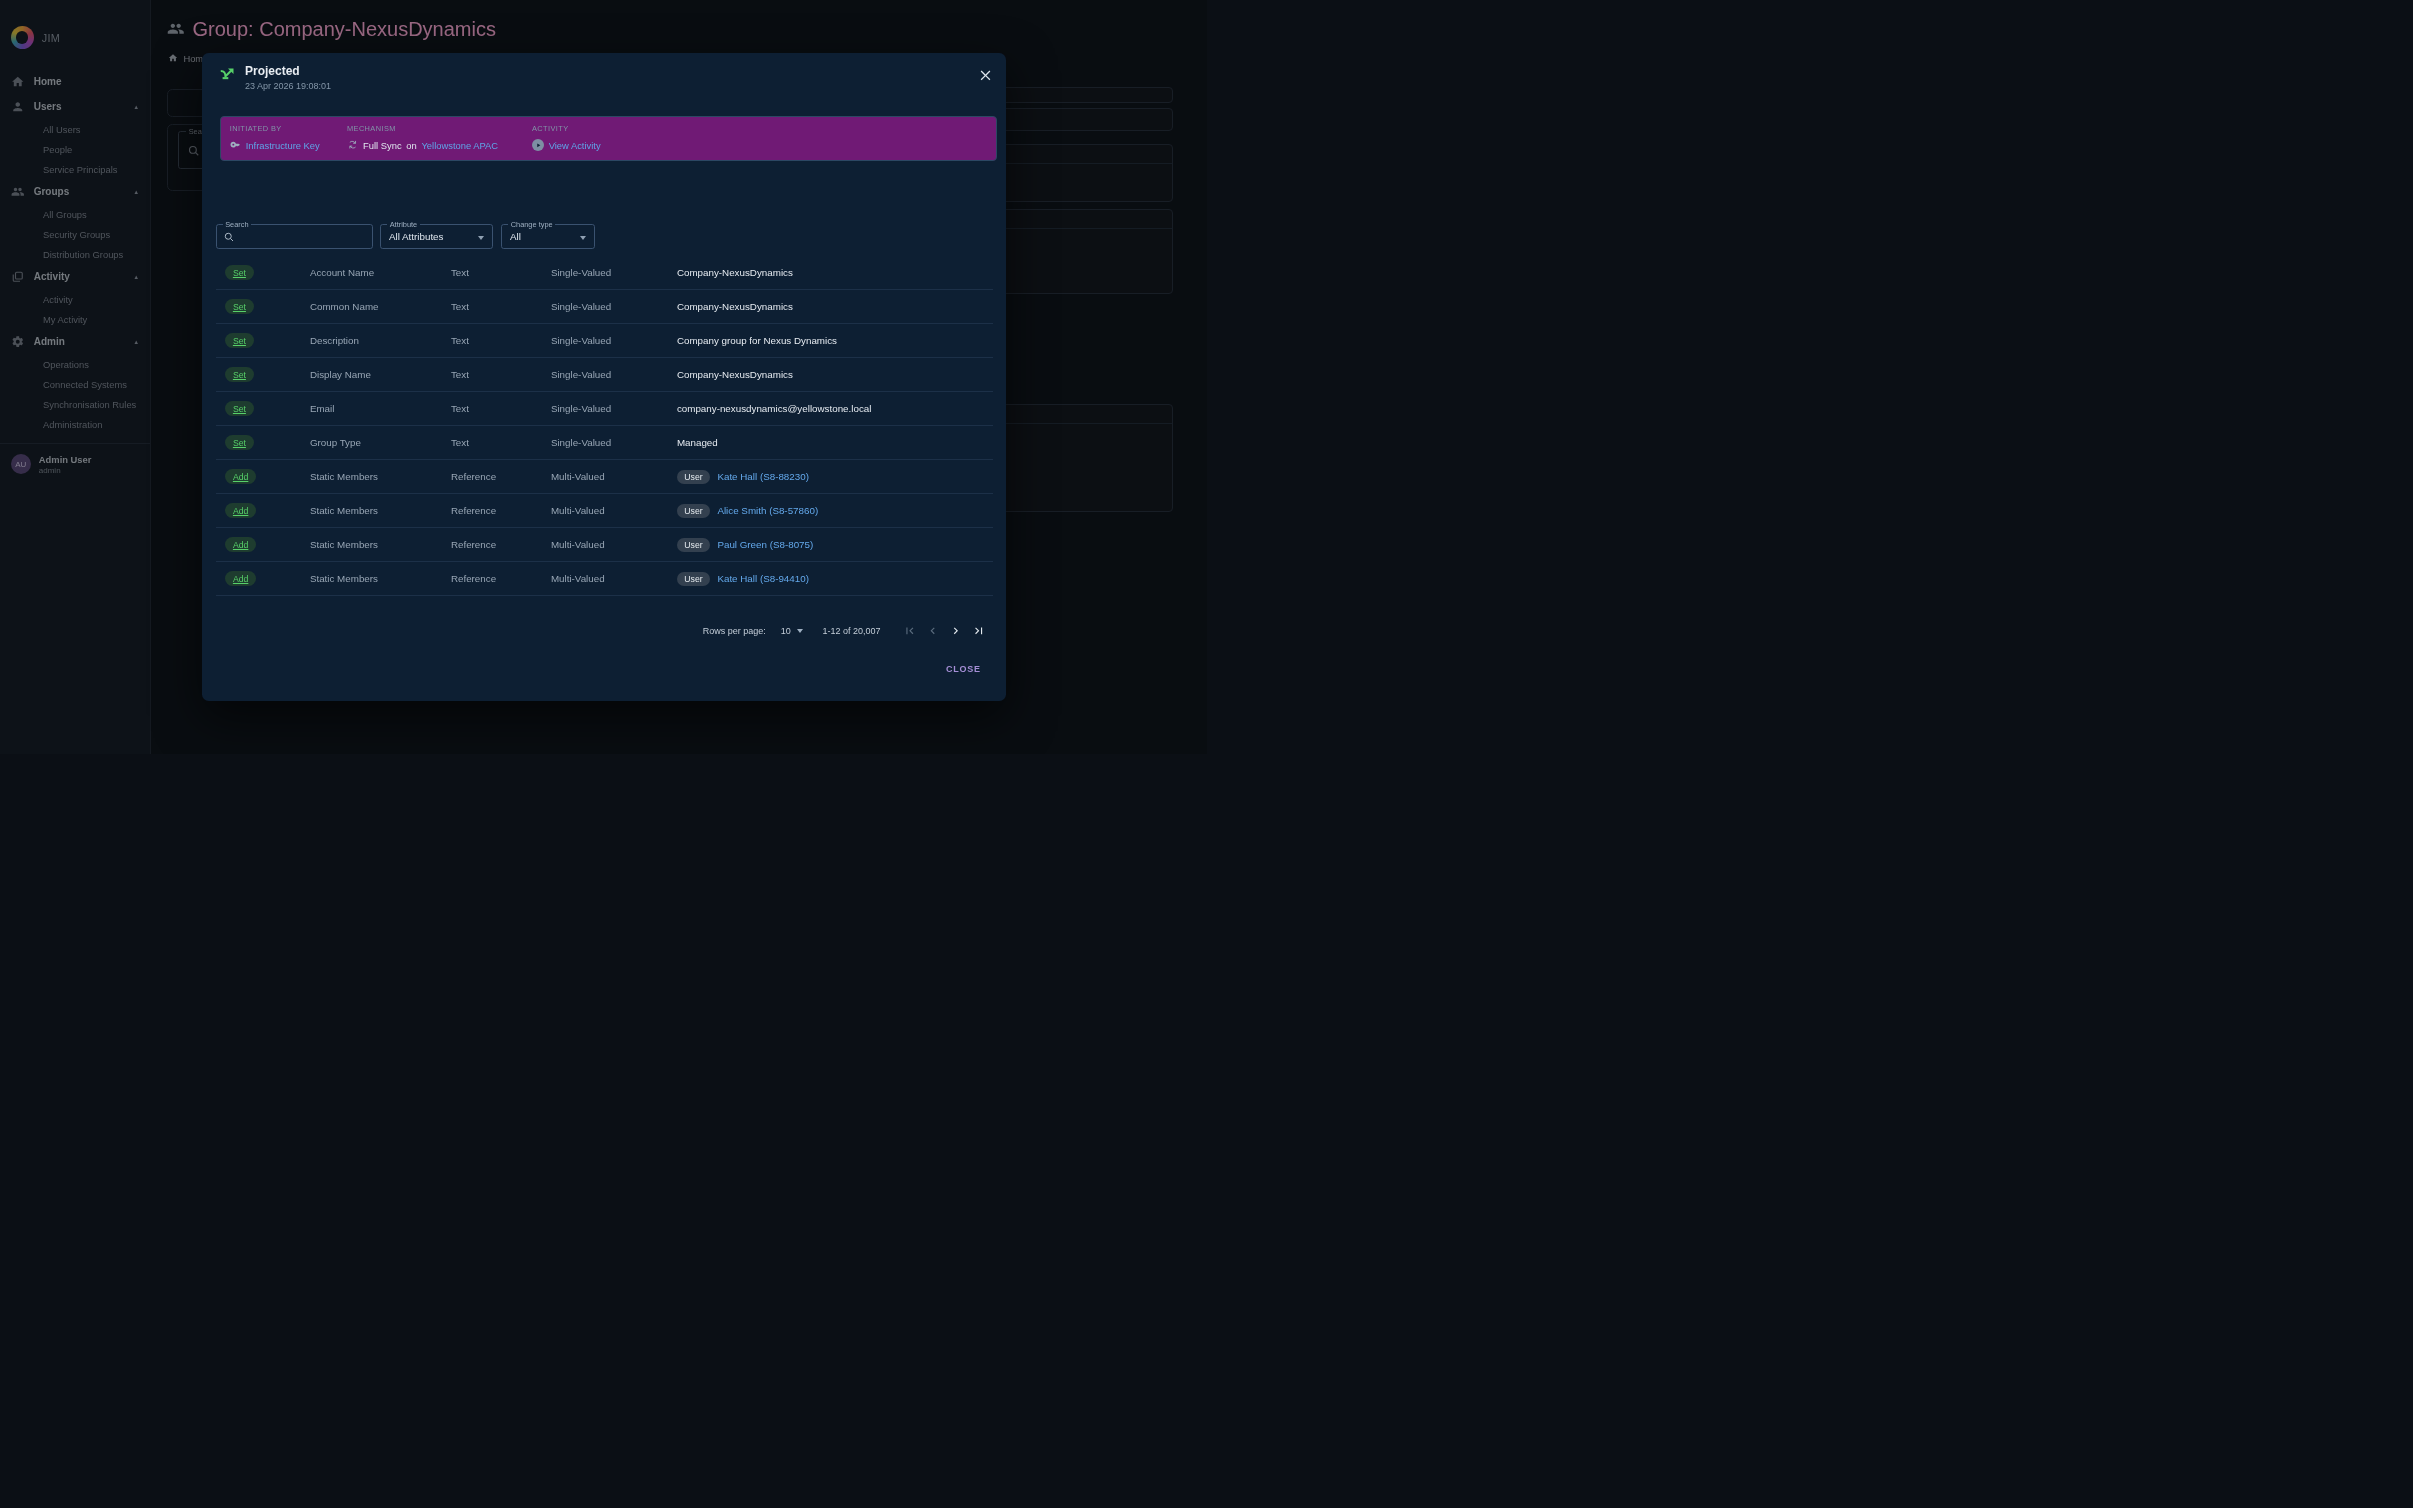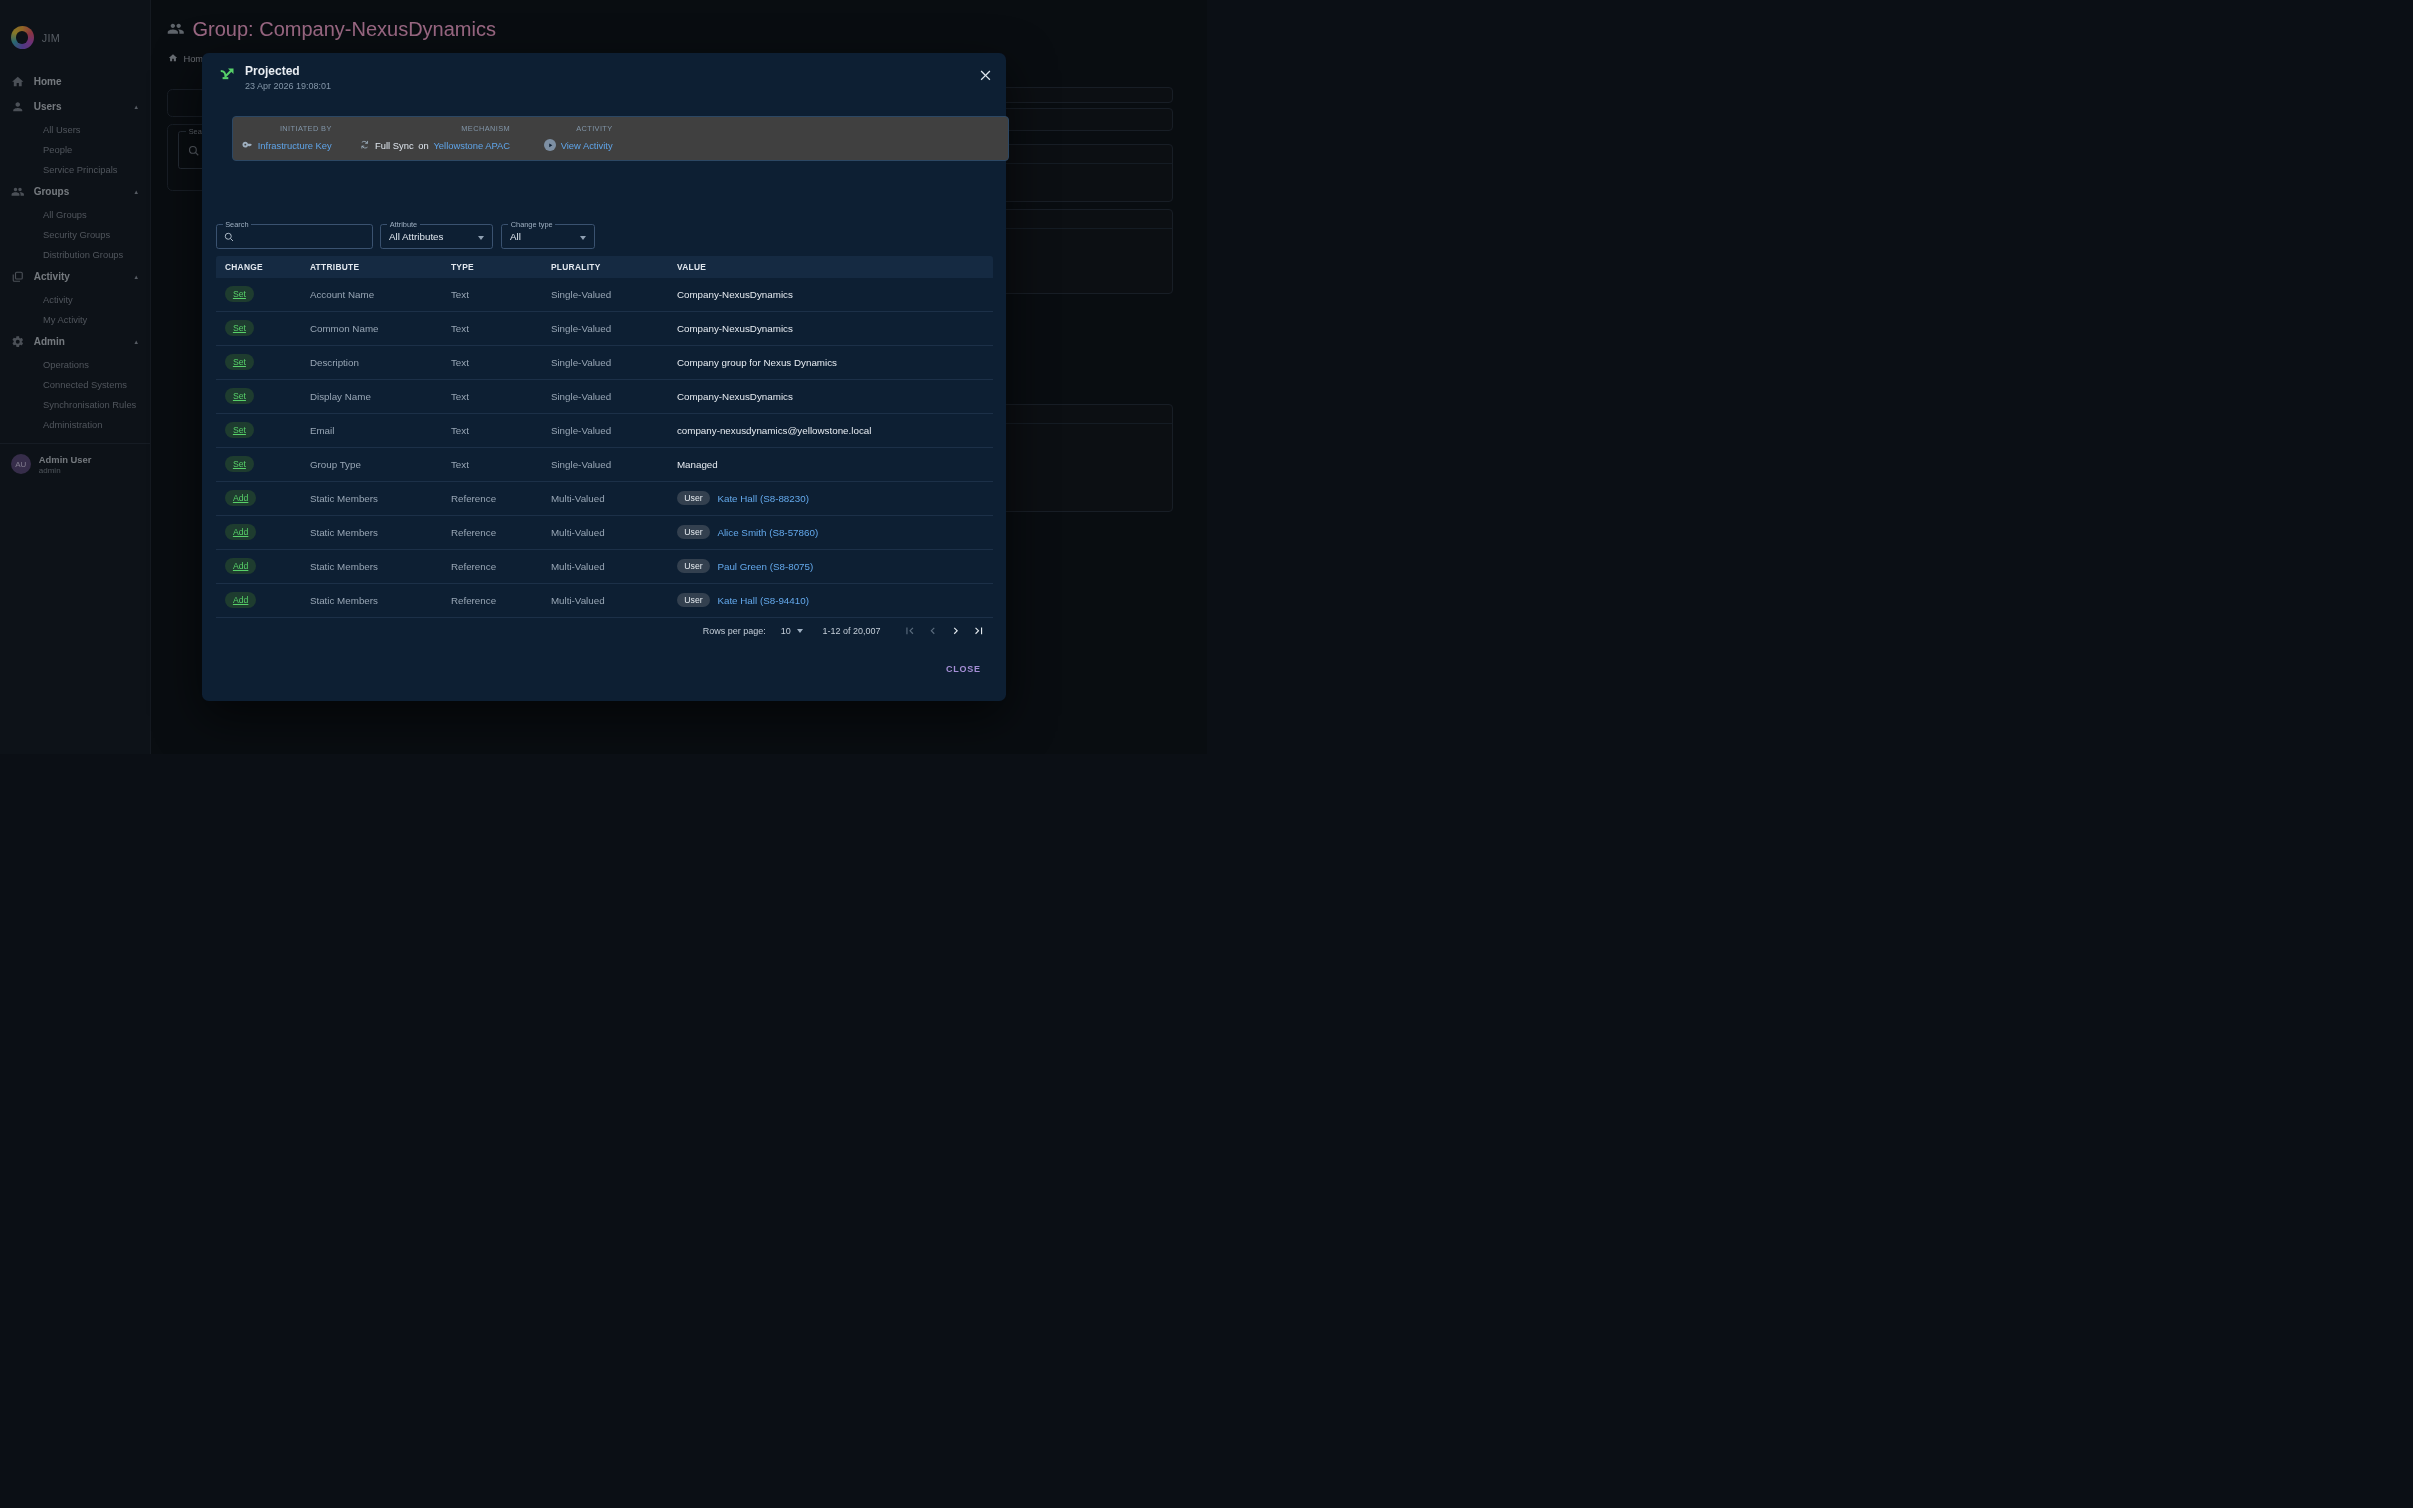--- a/index.html
+++ b/index.html
@@ -48,21 +48,21 @@
   
   .backdrop { position:absolute; inset:0; background:rgba(0,0,0,0.38); z-index:5; }
 
   
   .modal { position:absolute; left:202px; top:53px; width:804px; height:648px; background:#0d1f33; border-radius:6.7px; box-shadow:0 16px 47px rgba(0,0,0,.6); z-index:10; color:#dfe6ee; }
   .m-header-icon { position:absolute; left:16px; top:12px; width:19px; height:19px; display:flex; }
   .m-title { position:absolute; left:43px; top:10.8px; font-size:12px; font-weight:700; color:#e9edf2; }
   .m-timestamp { position:absolute; left:43px; top:28px; font-size:9px; color:#8496a8; }
   .m-close { position:absolute; right:13.5px; top:13.5px; width:15px; height:15px; color:#dfe6ee; cursor:pointer; display:flex; }
 
-  .infobox { position:absolute; left:30px; top:63px; width:777px; height:45px; background:#404040; border:0.7px solid #2c4763; border-radius:4px;text-align:right; }
+  .infobox { position:absolute; left:18px; top:63px; width:777px; height:45px; background:#701a75; border:0.7px solid #2c4763; border-radius:4px; }
   .info-col { position:absolute; top:7.4px; }
   .info-col.c1 { left:8.7px; } .info-col.c2 { left:126px; } .info-col.c3 { left:311px; }
   .info-label { font-size:7.4px; letter-spacing:0.4px; color:#8195a8; }
   .info-value { display:flex; align-items:center; gap:4.7px; margin-top:6px; font-size:9.4px; }
   .link { color:#5fa4e8; cursor:pointer; }
   .wtext { color:#dfe6ee; }
   .info-value .ic { width:11.4px; height:11.4px; display:flex; color:#9fb0c0; }
   .play-circle { width:12px; height:12px; border-radius:50%; background:#7d8fa3; display:flex; align-items:center; justify-content:center; }
   .play-circle svg { width:6.7px; height:6.7px; }
 
@@ -306,27 +306,20 @@
       <span class="fvalue">All Attributes</span>
       <span class="sel-caret"></span>
     </div>
     <div class="ffield f-select f-change">
       <span class="flabel">Change type</span>
       <span class="fvalue">All</span>
       <span class="sel-caret"></span>
     </div>
 
     <div class="tbl">
-      <div class="tgrid thead">
-        <span>CHANGE</span>
-        <span>ATTRIBUTE</span>
-        <span>TYPE</span>
-        <span>PLURALITY</span>
-        <span>VALUE</span>
-      </div>
       <div>
   <div class="tgrid trow">
     <span><span class="badge">Set</span></span>
     <span class="cell-dim">Account Name</span>
     <span class="cell-dim">Text</span>
     <span class="cell-dim">Single-Valued</span>
     <span class="cell-val">
               <span>Company-NexusDynamics</span>
             </span>
   </div>

